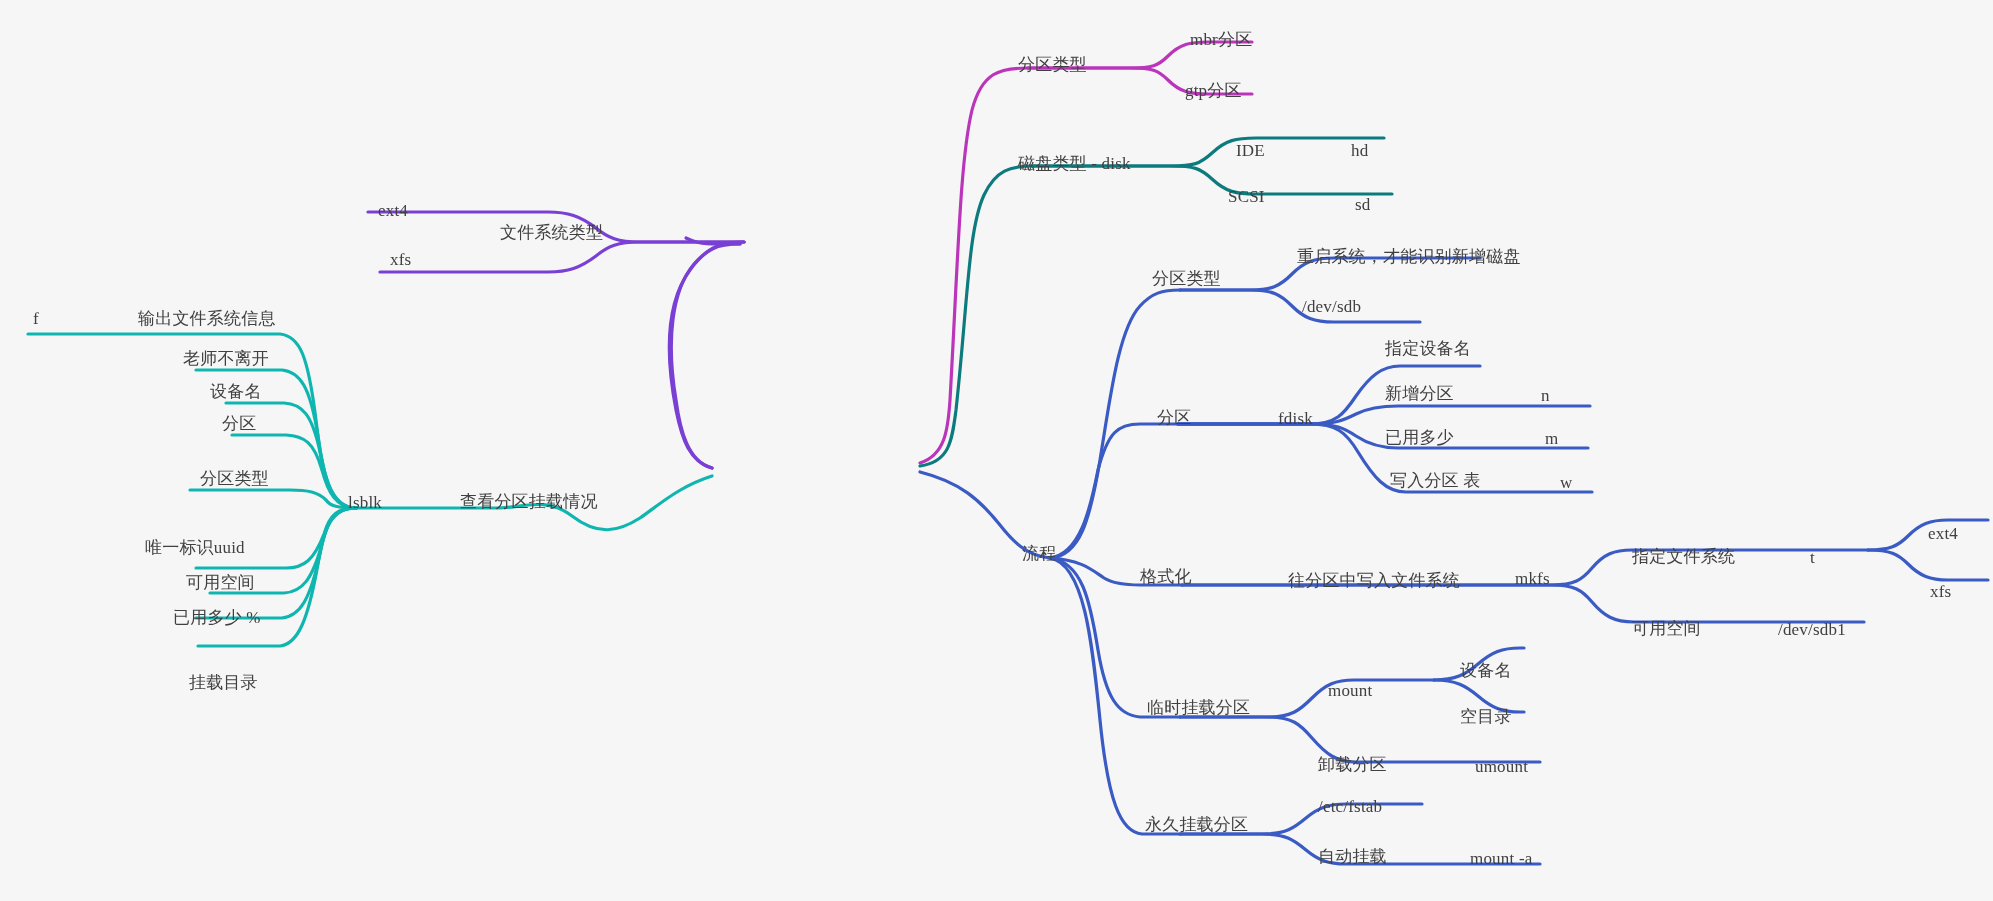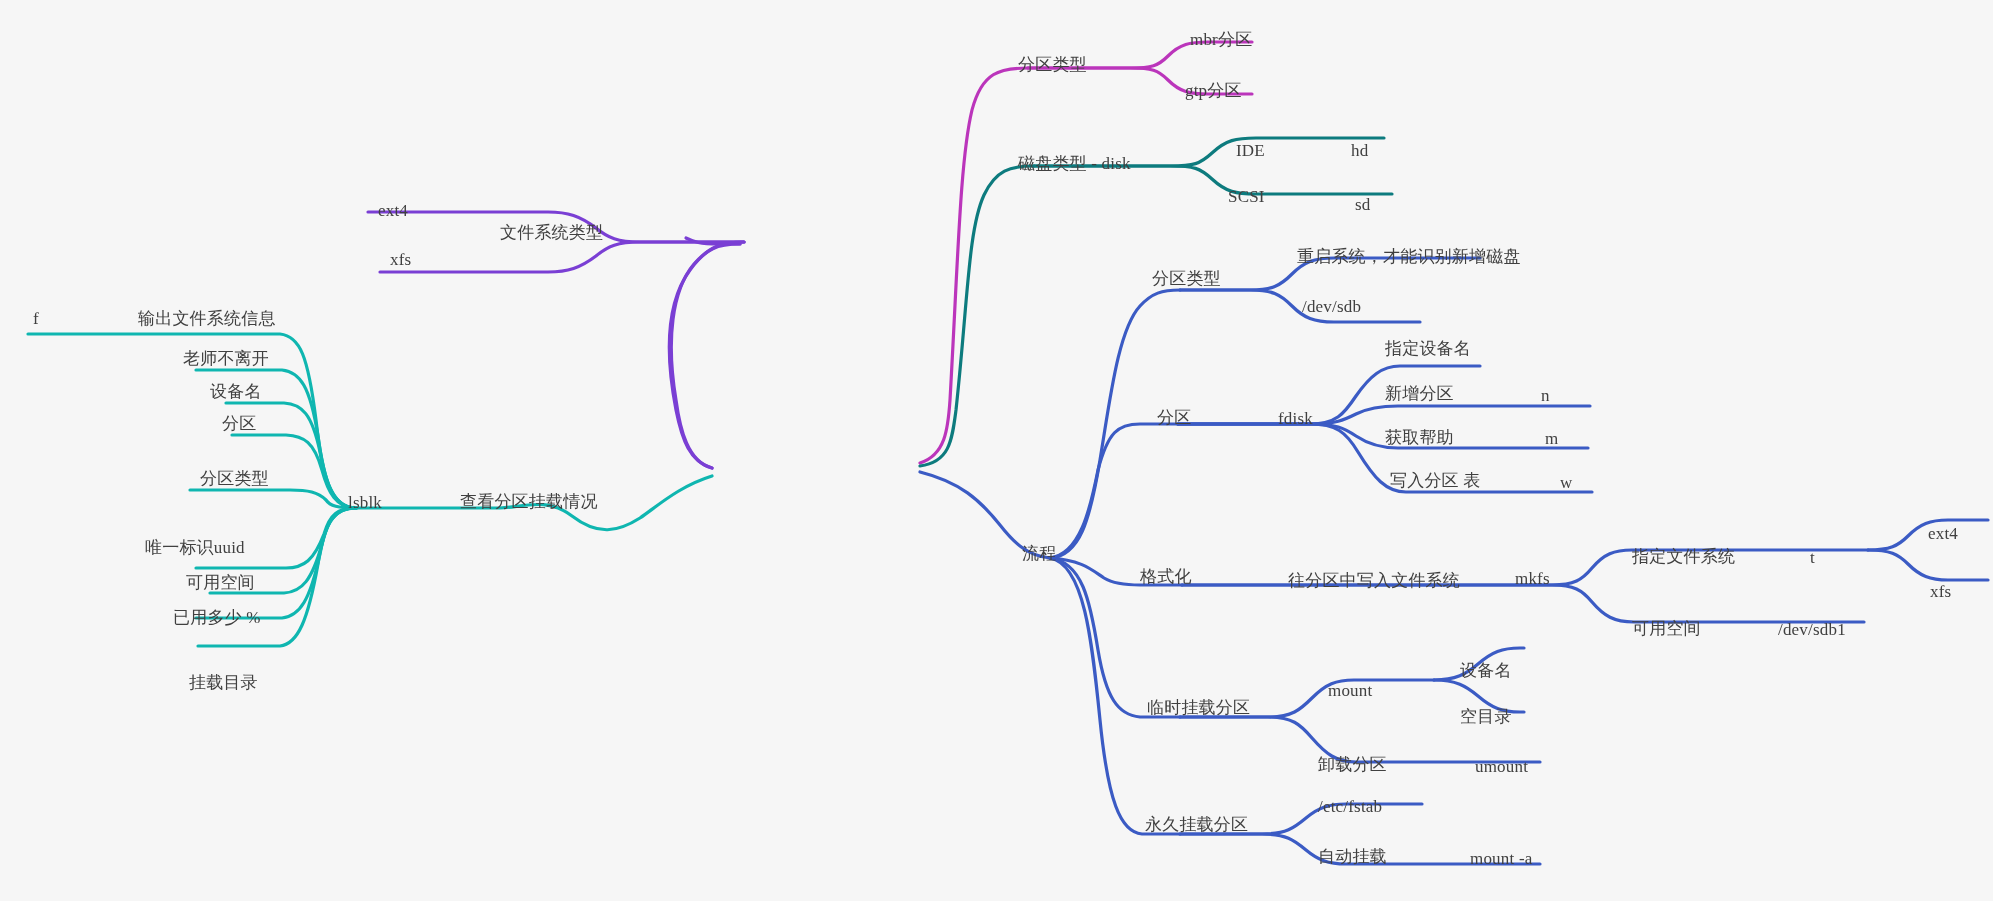--- a/index.html
+++ b/index.html
@@ -161,21 +161,21 @@
   <div class="node" style="left:1385px;top:340px;">
     <span>指定设备名</span>
   </div>
   <div class="node" style="left:1385px;top:385px;">
     <span>新增分区</span>
   </div>
   <div class="node latin" style="left:1541px;top:387px;">
     <span>n</span>
   </div>
   <div class="node" style="left:1385px;top:429px;">
-    <span>获取帮助</span>
+    <span>已用多少</span>
   </div>
   <div class="node latin" style="left:1545px;top:430px;">
     <span>m</span>
   </div>
   <div class="node" style="left:1390px;top:472px;">
     <span>写入分区 表</span>
   </div>
   <div class="node latin" style="left:1560px;top:474px;">
     <span>w</span>
   </div>

